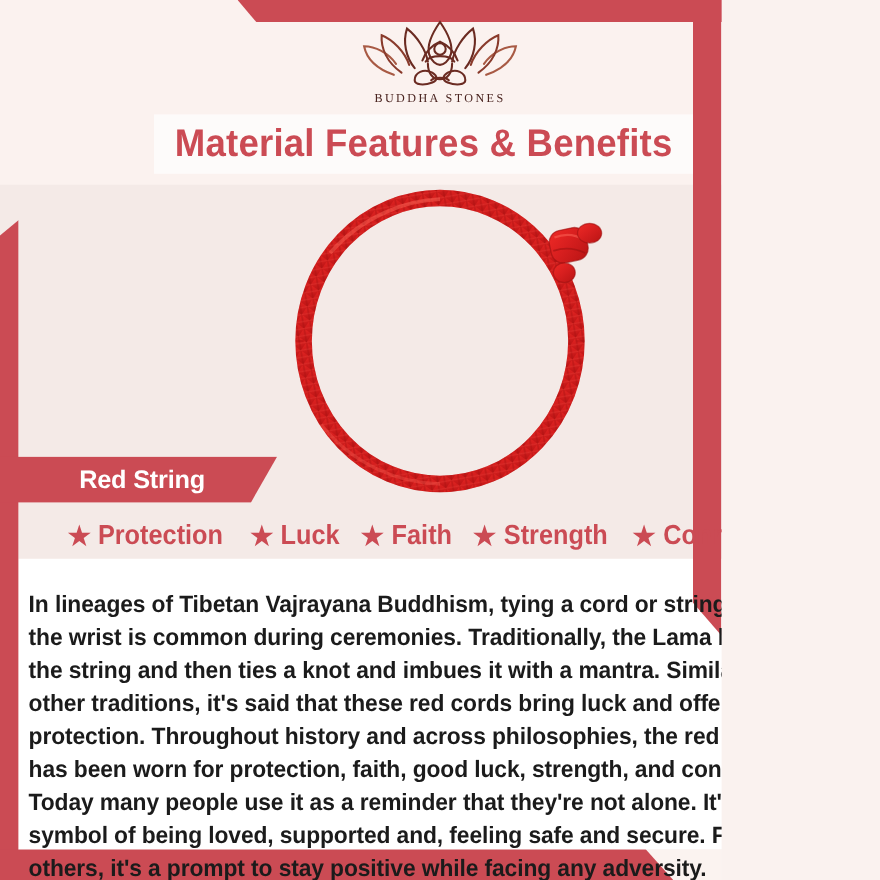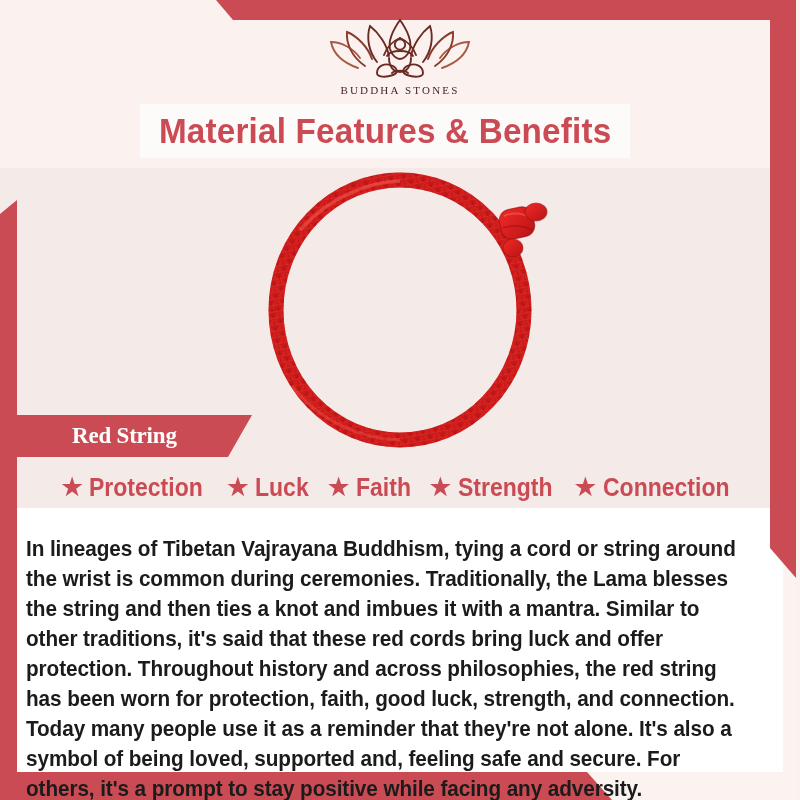--- a/index.html
+++ b/index.html
@@ -8,21 +8,21 @@
   }
   body {
     width: 800px;
     height: 800px;
     font-family: "Liberation Sans", sans-serif;
     background: #faf2ef;
     overflow: hidden;
   }
   #poster {
     position: relative;
-    width: 796px;
+    width: 656px;
     height: 800px;
     background: #fbf3f0;
     overflow: hidden;
   }
 
   
   .deco-top {
     position: absolute;
     top: 0; left: 0;
     width: 800px; height: 20px;
@@ -125,21 +125,20 @@
   
   .label-banner {
     position: absolute;
     left: 0; top: 415px;
     width: 252px; height: 42px;
     background: #cb4b54;
     clip-path: polygon(0 0, 252px 0, 228px 42px, 0 42px);
     z-index: 8;
     display: flex;
     align-items: center;
-    font-family: Liberation Serif, serif;
   }
   .label-text {
     margin-left: 72px;
     color: #ffffff;
     font-size: 23px;
     font-weight: bold;
     letter-spacing: -0.2px;
     white-space: nowrap;
   }
 

